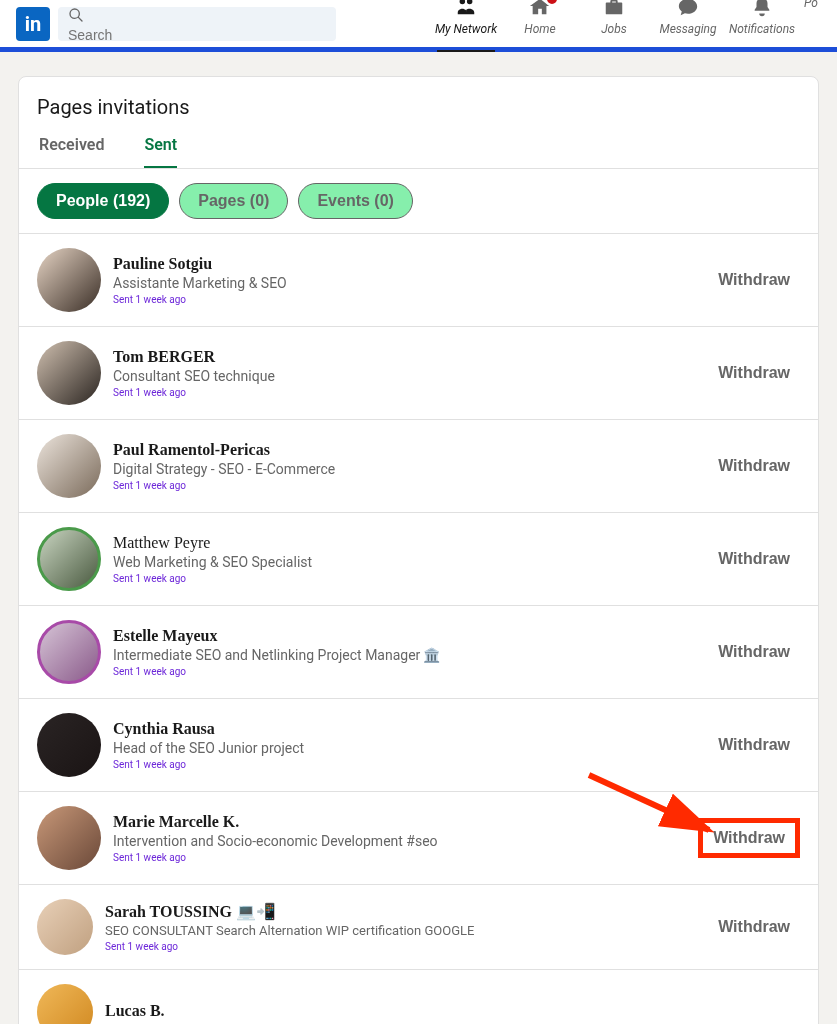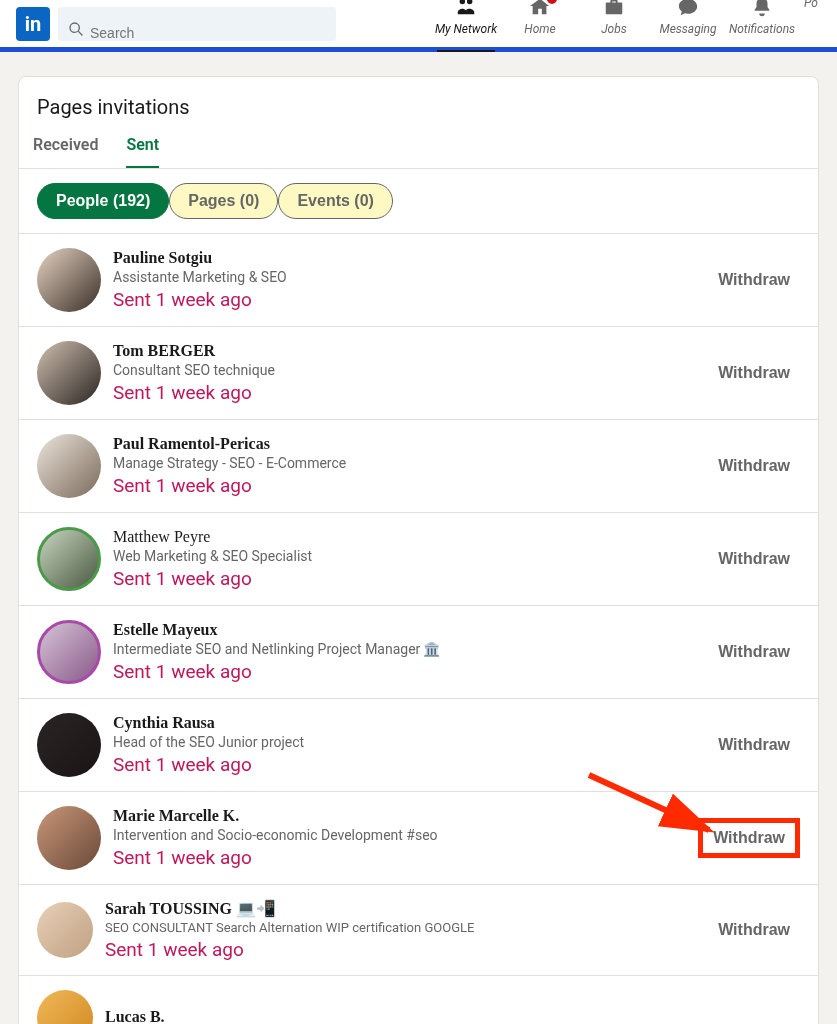--- a/index.html
+++ b/index.html
@@ -26,26 +26,27 @@
       display: flex;
       align-items: center;
       justify-content: center;
       color: #fff;
       font-weight: 700;
       font-size: 20px;
       margin-right: 8px;
     }
     .search-box {
       display: flex;
-      align-items: flex-end;
+      align-items: flex-start;
       background: #eef3f8;
       border-radius: 4px;
       height: 34px;
       padding: 0 10px;
       width: 278px;
+      flex-direction: column;
     }
     .search-icon { color: #666; margin-right: 6px; }
     .search-input {
       border: none;
       background: transparent;
       font-size: 14px;
       color: #666;
       outline: none;
       width: 100%;
     }
@@ -93,48 +94,49 @@
     }
     .card-header { padding: 18px 18px 0 18px; }
     .page-title {
       font-size: 20px;
       font-weight: 400;
       color: rgba(0,0,0,0.9);
       margin-bottom: 16px;
     }
     .tabs {
       display: flex;
-      gap: 28px;
+      gap: 40px;
       border-bottom: 1px solid #e0e0e0;
       margin: 0 -18px;
-      padding: 0 14px;
+      padding: 0 20px;
     }
     .tab {
       font-size: 16px;
       font-weight: 600;
       color: #666;
       padding-bottom: 12px;
       cursor: pointer;
     }
     .tab.active {
       color: #057642;
       border-bottom: 2px solid #057642;
     }
     .filter-pills {
       display: flex;
+      gap: 10px;
       padding: 14px 18px;
     }
     .pill {
       border: 1px solid #666;
       border-radius: 20px;
       padding: 8px 18px;
       font-size: 16px;
       font-weight: 600;
       color: #666;
-      background: #fef9c3;
+      background: #86efac;
       cursor: pointer;
     }
     .pill.active {
       background: #057642;
       border-color: #057642;
       color: #fff;
     }
     .invite-row {
       display: flex;
       align-items: center;
@@ -168,22 +170,22 @@
       color: rgba(0,0,0,0.9);
       margin-bottom: 2px;
       font-family: Liberation Serif, serif;
     }
     .invite-headline {
       font-size: 14px;
       color: #666;
       margin-bottom: 3px;
     }
     .invite-time {
-      font-size: 19px;
-      color: #be185d;
+      font-size: 10px;
+      color: #6d28d9;
     }
     .withdraw-btn {
       font-size: 16px;
       font-weight: 600;
       color: #666;
       background: none;
       border: none;
       cursor: pointer;
       padding: 6px 10px;
     }
@@ -289,21 +291,21 @@
       <div class="invite-headline">Consultant SEO technique</div>
       <div class="invite-time">Sent 1 week ago</div>
     </div>
     <button class="withdraw-btn">Withdraw</button>
   </div>
 
   <div class="invite-row">
     <div class="avatar av3"></div>
     <div class="invite-info">
       <div class="invite-name">Paul Ramentol-Pericas</div>
-      <div class="invite-headline">Manage Strategy - SEO - E-Commerce</div>
+      <div class="invite-headline">Digital Strategy - SEO - E-Commerce</div>
       <div class="invite-time">Sent 1 week ago</div>
     </div>
     <button class="withdraw-btn">Withdraw</button>
   </div>
 
   <div class="invite-row">
     <div class="avatar av4"></div>
     <div class="invite-info">
       <div class="invite-name" style="font-weight:400;">Matthew Peyre</div>
       <div class="invite-headline">Web Marketing &amp; SEO Specialist</div>

